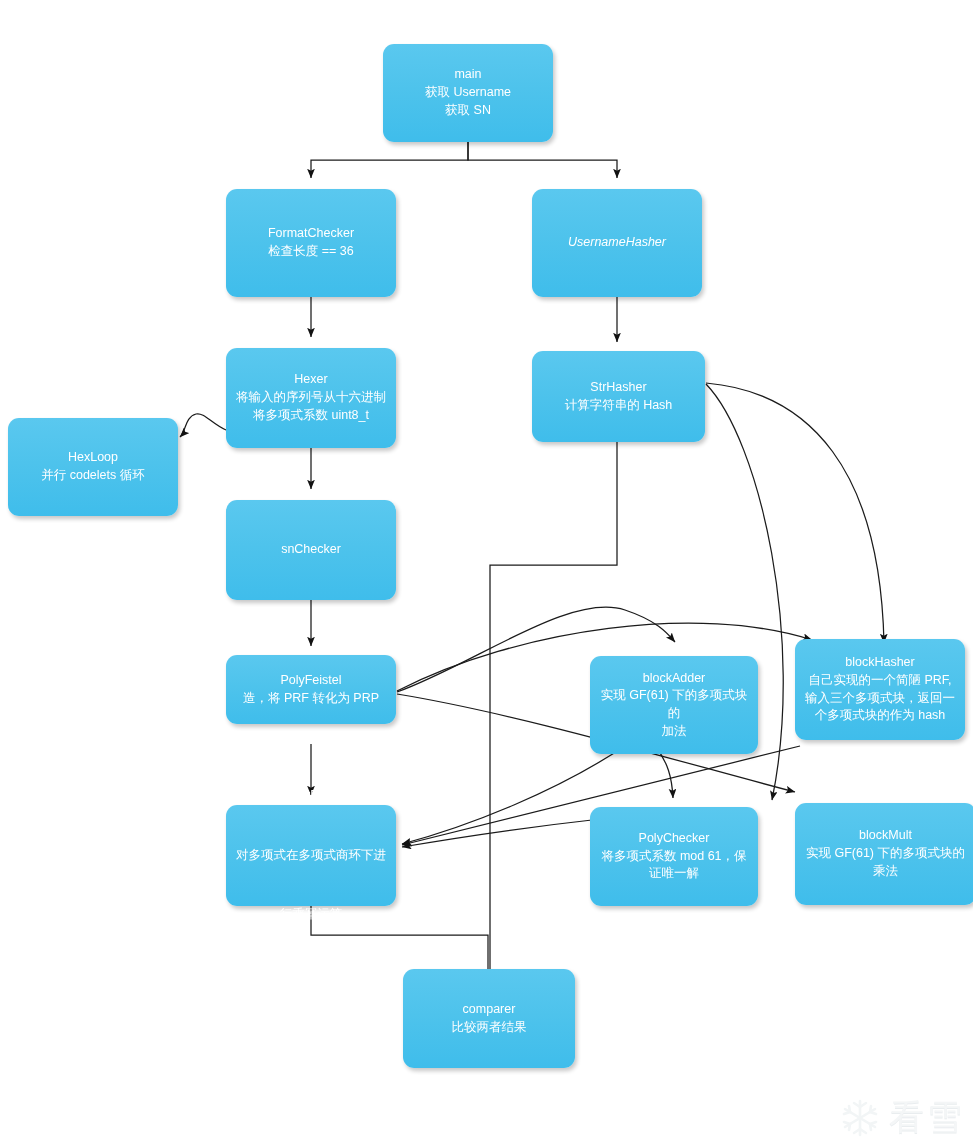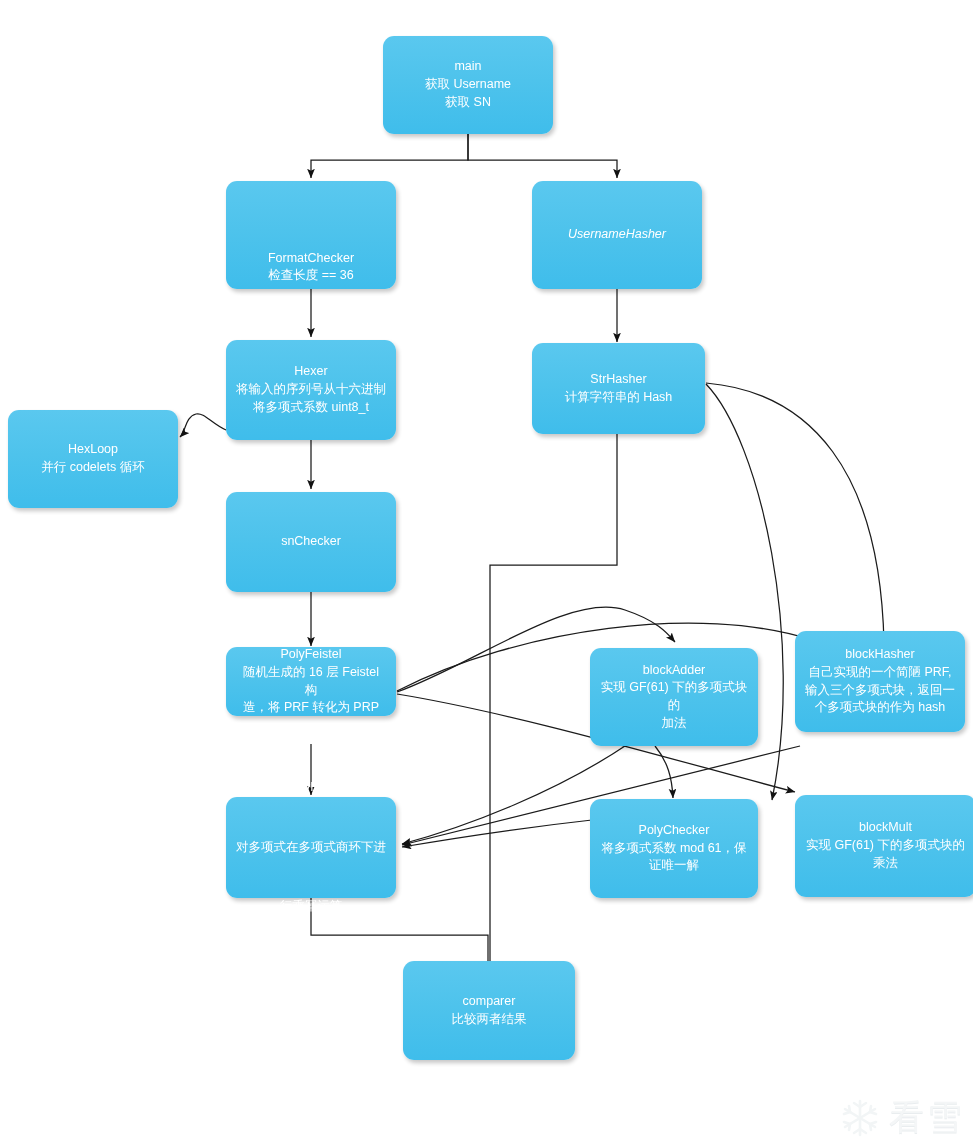--- a/index.html
+++ b/index.html
@@ -35,20 +35,21 @@
     display: flex;
     flex-direction: column;
     align-items: center;
     justify-content: center;
     text-align: center;
     color: #ffffff;
     padding: 4px 9px;
     line-height: 1.42;
     font-size: 12.5px;
     z-index: 5;
+    margin-top: 8px;
   }
   .node .ttl {
     font-size: 12.5px;
     white-space: nowrap;
   }
   .node .sub {
     font-size: 12.5px;
   }
   .watermark {
     position: absolute;
@@ -120,21 +121,21 @@
       <path d="M311,898 L311,935 L488,935 L488,978"></path>
     </g>
   </svg>
 
   <div class="node" style="left:383px; top:36px; width:170px; height:98px;">
     <div class="ttl">main</div>
     <div class="sub">获取 Username</div>
     <div class="sub">获取 SN</div>
   </div>
 
-  <div class="node" style="left:226px; top:181px; width:170px; height:108px;justify-content:flex-end;">
+  <div class="node" style="left:226px; top:181px; width:170px; height:108px;">
     <div class="ttl">FormatChecker</div>
     <div class="sub">检查长度 == 36</div>
   </div>
 
   <div class="node" style="left:532px; top:181px; width:170px; height:108px;font-style:italic;">
     <div class="ttl">UsernameHasher</div>
   </div>
 
   <div class="node" style="left:226px; top:340px; width:170px; height:100px;">
     <div class="ttl">Hexer</div>
@@ -151,21 +152,20 @@
     <div class="ttl">StrHasher</div>
     <div class="sub">计算字符串的 Hash</div>
   </div>
 
   <div class="node" style="left:226px; top:492px; width:170px; height:100px;">
     <div class="ttl">snChecker</div>
   </div>
 
   <div class="node" style="left:226px; top:647px; width:170px; height:69px;">
     <div class="ttl">PolyFeistel</div>
-    <div class="sub">随机生成的 16 层 Feistel 构</div>
     <div class="sub">造，将 PRF 转化为 PRP</div>
   </div>
 
   <div class="node" style="left:590px; top:648px; width:168px; height:98px;">
     <div class="ttl">blockAdder</div>
     <div class="sub">实现 GF(61) 下的多项式块的</div>
     <div class="sub">加法</div>
   </div>
 
   <div class="node" style="left:795px; top:631px; width:170px; height:101px;">

